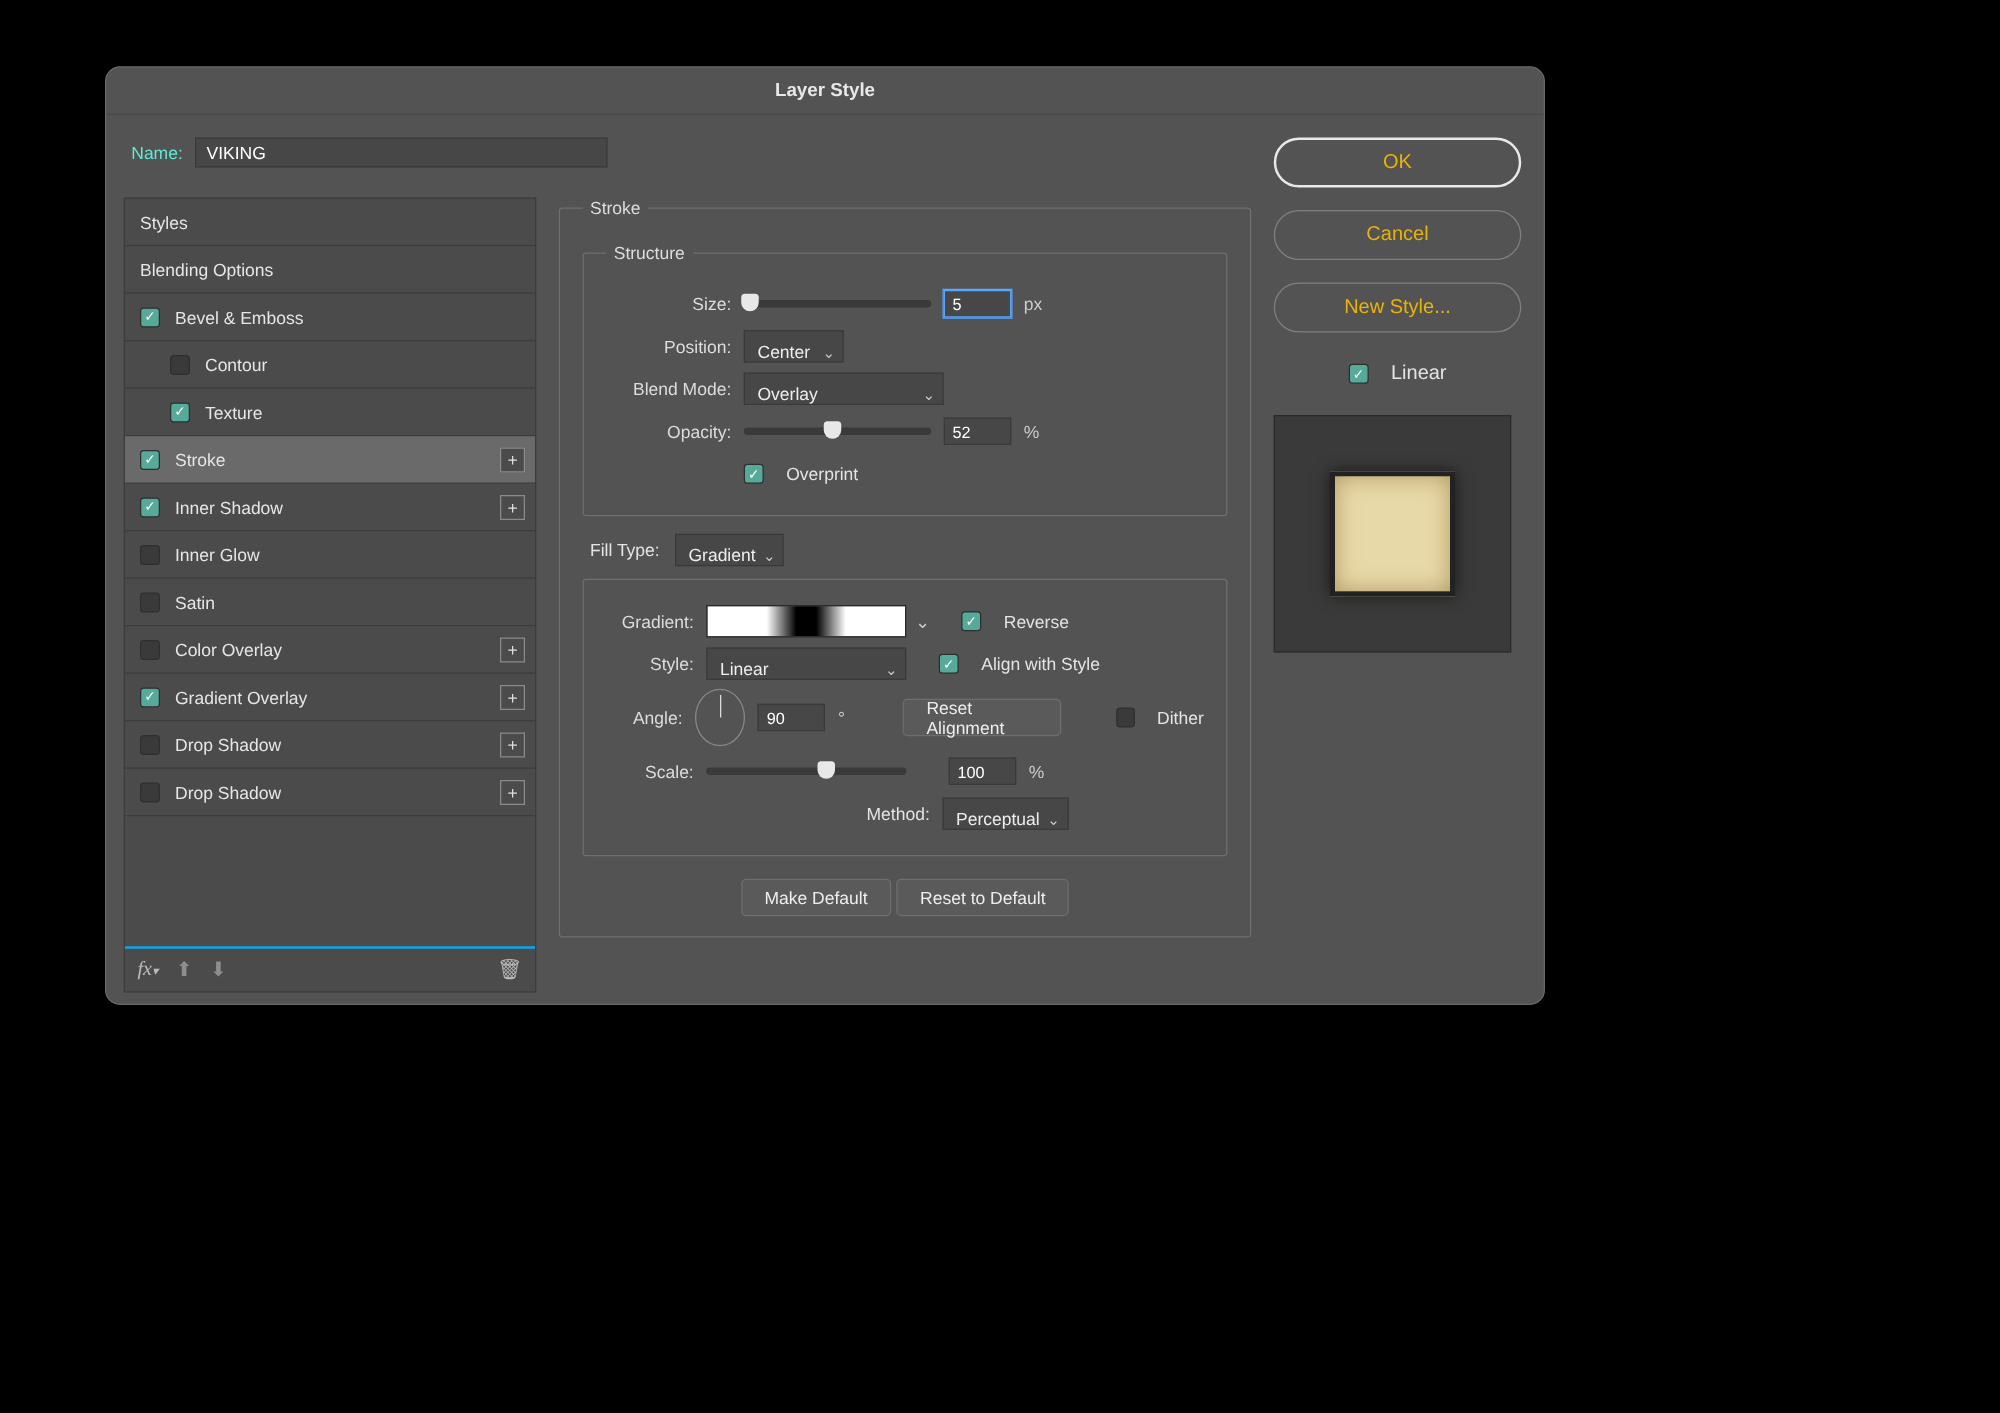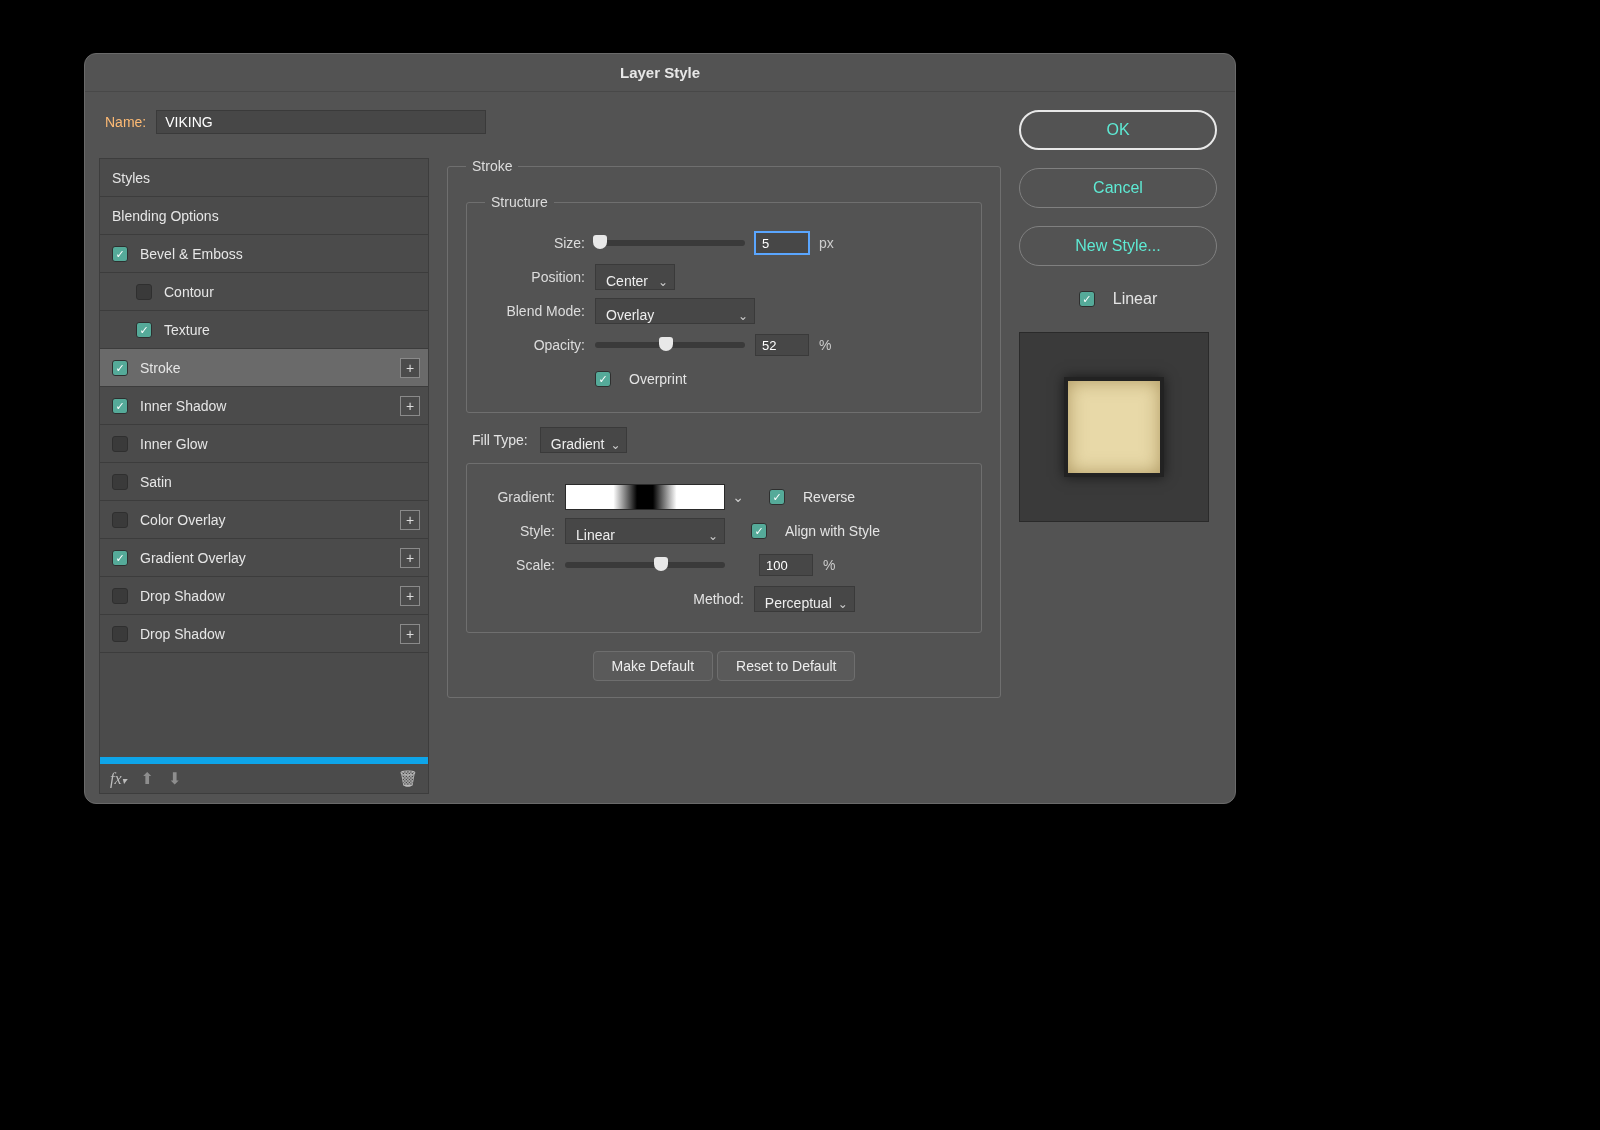--- a/index.html
+++ b/index.html
@@ -9,21 +9,21 @@
     background: #535353; border: 1px solid #6a6a6a; border-radius: 12px;
     box-shadow: 0 10px 40px rgba(0,0,0,0.6);
     color: #e4e4e4; font-size: 14px;
   }
   .titlebar {
     height: 38px; line-height: 38px; text-align: center; font-weight: 600;
     border-bottom: 1px solid #484848; color: #e8e8e8; font-size: 15px;
   }
   .body { position: absolute; left: 0; top: 38px; right: 0; bottom: 0; }
   .name-row { position: absolute; left: 20px; top: 18px; display: flex; align-items: center; gap: 10px; }
-  .name-row label { color: #fdba74; }
+  .name-row label { color: #5eead4; }
   .name-input {
     width: 330px; height: 24px; background: #474747; border: 1px solid #3a3a3a;
     color: #fff; padding: 0 8px; font-size: 14px;
   }
 
   .left-panel {
     position: absolute; left: 14px; top: 66px; width: 330px; height: 636px;
     background: #4b4b4b; border: 1px solid #3d3d3d;
   }
   .lp-row {
@@ -39,21 +39,21 @@
   }
   .lp-row .chk.on { background: #5a9; color:#fff; }
   .lp-row .chk.on::after{content:"✓"; color:#fff; font-size:11px;}
   .plus-btn {
     position: absolute; right: 8px; top: 9px; width: 20px; height: 20px;
     border: 1px solid #8a8a8a; display: flex; align-items: center; justify-content: center;
     color: #ddd; font-size: 14px; background: #4b4b4b;
   }
   .lp-footer {
     position: absolute; left: 0; right: 0; bottom: 0; height: 36px;
-    border-top: 7px solid #0ea5e9; display: flex; align-items: center; padding: 0 10px; gap: 14px;
+    border-top: 2px solid #0ea5e9; display: flex; align-items: center; padding: 0 10px; gap: 14px;
   }
   .lp-footer .fx { font-style: italic; font-family: Georgia, serif; color:#bcbcbc; font-size:16px;}
   .lp-footer .arrow { color:#8e8e8e; font-size:16px; }
   .lp-footer .trash { margin-left: auto; color:#bcbcbc; font-size:16px; }
 
   .main-panel {
     position: absolute; left: 362px; top: 66px; width: 554px; height: 636px;
   }
   fieldset.group {
     border: 1px solid #6f6f6f; border-radius: 3px; padding: 16px 18px; margin-bottom: 14px;
@@ -108,21 +108,21 @@
   .btn-row { display:flex; gap:4px; justify-content:center; margin-top:18px; }
 
   .filltype-row { display:flex; align-items:center; gap:12px; margin: 0 0 10px 6px; }
 
   .right-panel {
     position:absolute; right:18px; top: 18px; width: 198px;
     display:flex; flex-direction:column; gap:18px; align-items:stretch;
   }
   .rp-btn {
     height: 40px; border:1px solid #c7c7c7; border-radius:20px; background:transparent;
-    color:#5eead4; font-size:16px; display:flex; align-items:center; justify-content:center;
+    color:#eab308; font-size:16px; display:flex; align-items:center; justify-content:center;
   }
   .rp-btn.primary { border:2px solid #e8e8e8; font-weight:500; }
   .rp-btn.sub { border:1px solid #808080; }
   .preview-row { display:flex; align-items:center; justify-content:center; gap:10px; margin-top:6px; }
   .preview-canvas {
     width: 190px; height: 190px; background:#3a3a3a; border:1px solid #2a2a2a;
     display:flex; align-items:center; justify-content:center; margin-top:6px;
   }
   .preview-tile {
     width: 100px; height: 100px; background:#e8d9a8;
@@ -269,20 +269,33 @@
             <span>Reverse</span>
           </div>
           <div class="form-row">
             <span class="lbl wide">Style:</span>
             <div class="select wide">
                 <span>Linear</span>
               </div>
             <span style="width:6px;"></span>
             <span class="inline-chk on" id="align-chk"></span>
             <span>Align with Style</span>
+          </div>
+          <div class="form-row" style="height:52px;">
+            <span class="lbl wide">Angle:</span>
+            <div class="angle-dial"></div>
+            <input class="num" value="90" style="">
+            <span class="unit">°</span>
+            <span style="width:30px;"></span>
+            <div class="btn">
+                <span>Reset Alignment</span>
+              </div>
+            <span style="width:28px;"></span>
+            <span class="inline-chk" id="dither-chk"></span>
+            <span>Dither</span>
           </div>
           <div class="form-row">
             <span class="lbl wide">Scale:</span>
             <div class="slider" style="width:160px;">
                 <div class="thumb" id="scale-thumb" style="left: 60%;"></div>
               </div>
             <span style="width:14px;"></span>
             <input class="num" value="100" style="">
             <span class="unit">%</span>
           </div>

